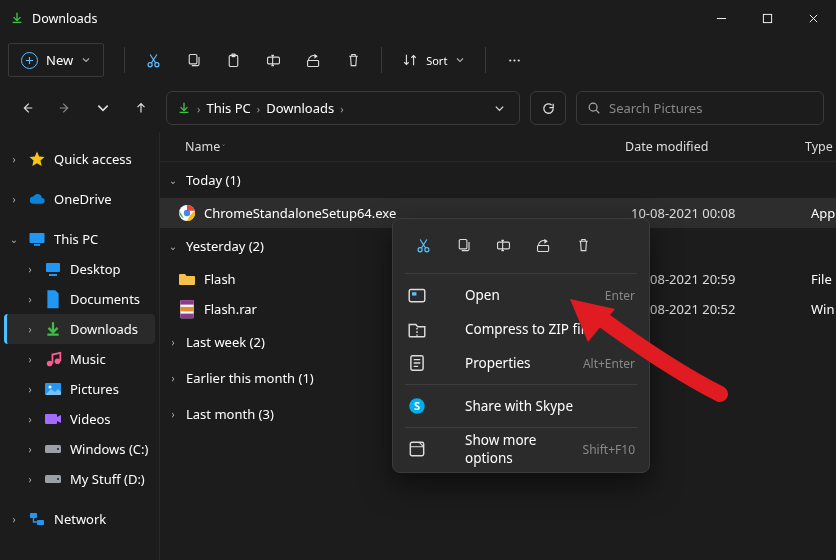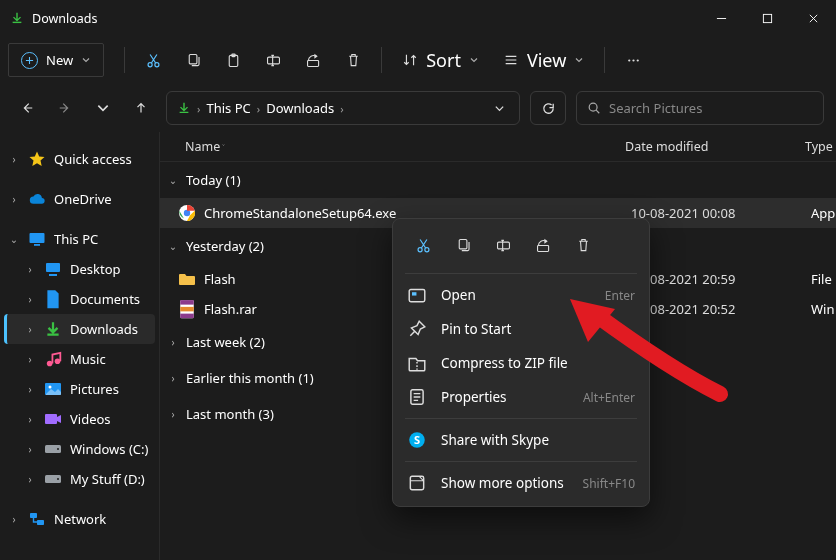--- a/index.html
+++ b/index.html
@@ -15,21 +15,21 @@
 
 
 .toolbar { display:flex; align-items:center; height:48px; background:#1c1c1c; padding:0 8px; }
 .btn-new { display:flex; align-items:center; gap:8px; height:34px; padding:0 12px; border:1px solid #3a3a3a; border-radius:2px; margin-right:12px; font-size:13px;}
 .btn-new .circ { width:17px; height:17px; border:1.2px solid #5bc0ff; border-radius:50%; display:flex; align-items:center; justify-content:center; color:#5bc0ff;}
 .btn-new .circ svg { width:9px; height:9px; }
 .tb-sep { width:1px; height:26px; background:#3a3a3a; margin:0 8px; }
 .tb-icon { width:40px; height:36px; display:flex; align-items:center; justify-content:center; color:#ddd; }
 .tb-icon svg { width:17px; height:17px; }
 .tb-icon.accent { color:#5bc0ff; }
-.tb-labelled { display:flex; align-items:center; gap:8px; height:36px; padding:0 12px; font-size:18px; }
+.tb-labelled { display:flex; align-items:center; gap:8px; height:36px; padding:0 12px; font-size:11px; }
 .chev-down { width:10px; height:10px; }
 
 
 .navrow { display:flex; align-items:center; gap:10px; height:48px; padding:0 12px; background:#1c1c1c; }
 .nav-btns { display:flex; align-items:center; gap:8px; }
 .nav-btn { width:30px; height:32px; display:flex; align-items:center; justify-content:center; color:#ddd;}
 .nav-btn svg { width:14px; height:14px; }
 .addr { flex:1; display:flex; align-items:center; height:34px; border:1px solid #3a3a3a; border-radius:6px; padding:0 6px 0 10px; gap:6px; font-size:13px;}
 .addr .dl-icon { width:14px; height:14px; color:#3ac143;}
 .addr .crumb { color:#fff; }
@@ -67,21 +67,21 @@
 .file-row .fdate { flex:0 0 180px; color:#ddd; padding-left:10px;}
 .file-row .ftype { flex:1; padding-left:10px;}
 
 
 .ctx { position:absolute; left:392px; top:218px; width:258px; background:#2b2b2b; border:1px solid #3c3c3c; border-radius:8px; box-shadow:0 12px 30px rgba(0,0,0,.55); padding:6px; font-size:13.5px;}
 .ctx-top { display:flex; gap:0; padding:4px 4px 8px 4px;}
 .ctx-top .cti { width:40px; height:32px; display:flex; align-items:center; justify-content:center; color:#ddd;}
 .ctx-sep { height:1px; background:#3d3d3d; margin:4px 6px;}
 .ctx-item { display:flex; align-items:center; height:34px; padding:0 8px; border-radius:4px;}
 .ctx-item .ci { width:20px; height:20px; margin-right:14px; display:flex; align-items:center; justify-content:center; color:#ddd;}
-.ctx-item .lbl { flex:1; }
+.ctx-item .lbl { flex:1;margin-left:24px; }
 .ctx-item .hint { color:#888; font-size:12px;}
 
 
 .arrow { position:absolute; left:560px; top:294px; width:180px; height:120px; pointer-events:none; }
 
 
 .svg { display:block; }
 </style>
 </head>
 <body>
@@ -161,29 +161,20 @@
       <svg viewBox="0 0 20 20">
         <path d="M5 5 H15 M8 5 V3 H12 V5 M6.5 5 L7.3 16 H12.7 L13.5 5" stroke="currentColor" fill="none" stroke-width="1.3"></path>
       </svg>
     </div>
   <div class="tb-sep"></div>
   <div class="tb-labelled">
     <svg viewBox="0 0 18 18" style="width:16px;height:16px">
         <path d="M5 3 V14 M2.5 11.5 L5 14 L7.5 11.5 M13 15 V4 M10.5 6.5 L13 4 L15.5 6.5" stroke="#ddd" fill="none" stroke-width="1.3"></path>
       </svg>
     <span>Sort</span>
-    <svg class="chev-down" viewBox="0 0 10 10">
-        <path d="M2 3.5 L5 6.5 L8 3.5" stroke="#aaa" fill="none" stroke-width="1.2"></path>
-      </svg>
-  </div>
-  <div class="tb-labelled">
-    <svg viewBox="0 0 18 18" style="width:16px;height:16px">
-        <path d="M3 5 H15 M3 9 H15 M3 13 H15" stroke="#ddd" stroke-width="1.4"></path>
-      </svg>
-    <span>View</span>
     <svg class="chev-down" viewBox="0 0 10 10">
         <path d="M2 3.5 L5 6.5 L8 3.5" stroke="#aaa" fill="none" stroke-width="1.2"></path>
       </svg>
   </div>
   <div class="tb-sep"></div>
   <div class="tb-icon">
       <svg viewBox="0 0 20 20">
         <circle cx="5" cy="10" r="1.3" fill="#ddd"></circle>
         <circle cx="10" cy="10" r="1.3" fill="#ddd"></circle>
         <circle cx="15" cy="10" r="1.3" fill="#ddd"></circle>
@@ -480,30 +471,20 @@
             <rect x="2" y="4" width="14" height="11" rx="1.5" stroke="#ddd" fill="none" stroke-width="1.3"></rect>
             <rect x="4.5" y="6.5" width="4" height="3" fill="#5bc0ff"></rect>
           </svg>
         </span>
     <span class="lbl">Open</span>
     <span class="hint">Enter</span>
       </div>
       <div class="ctx-item">
         <span class="ci">
           <svg viewBox="0 0 18 18">
-            <path d="M11 2 L16 7 L12 9 L10 14 L4 8 L9 6 Z" stroke="#ddd" fill="none" stroke-width="1.3"></path>
-            <path d="M7 11 L3 15" stroke="#ddd" stroke-width="1.3"></path>
-          </svg>
-        </span>
-    <span class="lbl">Pin to Start</span>
-    <span class="hint"></span>
-      </div>
-      <div class="ctx-item">
-        <span class="ci">
-          <svg viewBox="0 0 18 18">
             <path d="M2 5 h6 l1.5 2 H16 v8 a1 1 0 0 1-1 1 H3 a1 1 0 0 1-1-1 Z" stroke="#ddd" fill="none" stroke-width="1.3"></path>
             <path d="M9 8 V15" stroke="#ddd" stroke-width="1.3" stroke-dasharray="1.5 1.5"></path>
           </svg>
         </span>
     <span class="lbl">Compress to ZIP file</span>
     <span class="hint"></span>
       </div>
       <div class="ctx-item">
         <span class="ci">
           <svg viewBox="0 0 18 18">

